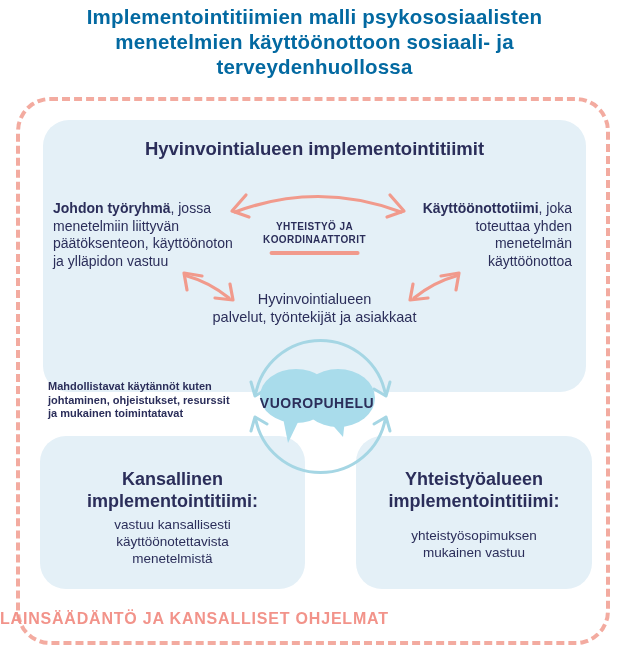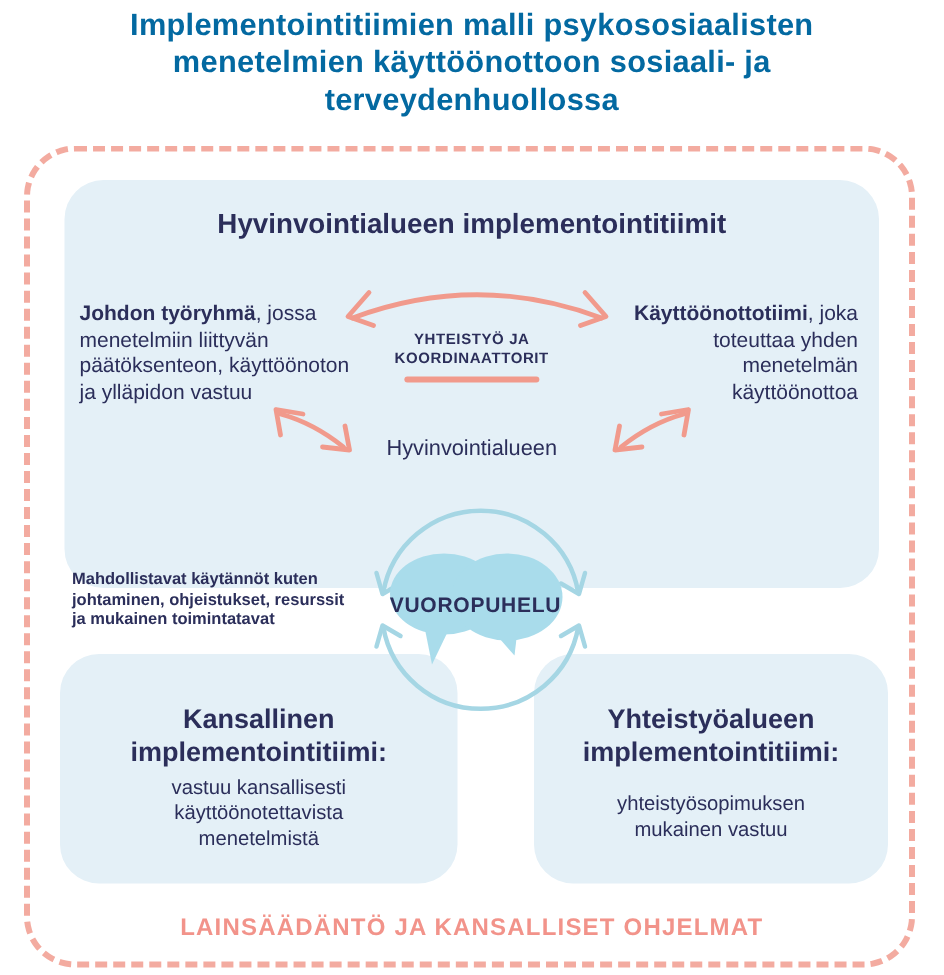--- a/index.html
+++ b/index.html
@@ -49,21 +49,21 @@
     position:absolute;top:436px;height:153px;background:#e4f0f7;border-radius:26px;
     text-align:center;box-sizing:border-box;
   }
   .box-national{left:40px;width:265px;}
   .box-coop{left:356px;width:236px;}
   .box-title{margin:32px 8px 0;font-size:18px;font-weight:bold;line-height:22px;}
   .box-body{font-size:13.5px;line-height:17px;margin:4px auto 0;}
   .box-national .box-body{max-width:180px;}
   .box-coop .box-body{max-width:185px;margin-top:15px;}
   .footer-caption{
-    position:absolute;left:0;right:0;top:610px;text-align:center;
+    position:absolute;left:0;right:0;top:610px;text-align:left;
     font-size:16px;font-weight:800;color:#f2938a;letter-spacing:.8px;
   }
   .arrow-stroke{fill:none;stroke:#f19a8c;stroke-width:3.2;stroke-linecap:round;stroke-linejoin:round;}
   .ring-stroke{fill:none;stroke:#a5d6e4;stroke-width:3;stroke-linecap:round;stroke-linejoin:round;}
 </style>
 </head>
 <body>
 
 <div class="canvas">
 
@@ -111,20 +111,21 @@
     </svg>
 
     <svg class="diag-right" width="70" height="42" viewBox="0 0 70 42">
       <path class="arrow-stroke" d="M56,10 Q34,16 14,32"></path>
       <polyline class="arrow-stroke" points="56,24 59,7 41,10"></polyline>
       <polyline class="arrow-stroke" points="13,18 10,34 28,32"></polyline>
     </svg>
 
     <div class="services">
       <div>Hyvinvointialueen</div>
+      <div>palvelut, työntekijät ja asiakkaat</div>
     </div>
   </div>
 
   <div class="enablers">
     <div>Mahdollistavat käytännöt kuten</div>
     <div>johtaminen, ohjeistukset, resurssit</div>
     <div>ja mukainen toimintatavat</div>
   </div>
 
   <div class="dialogue">

